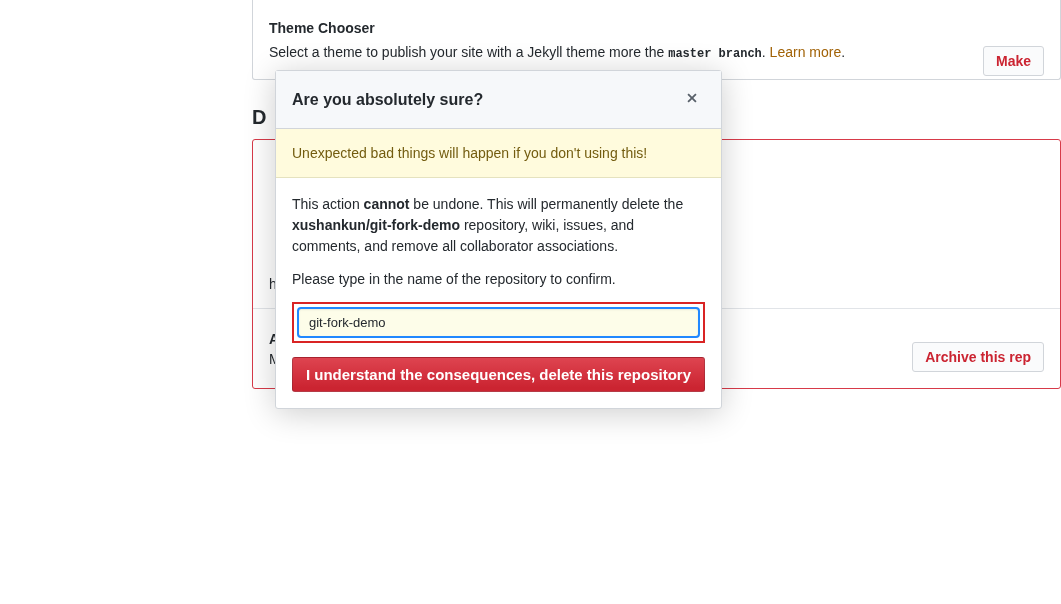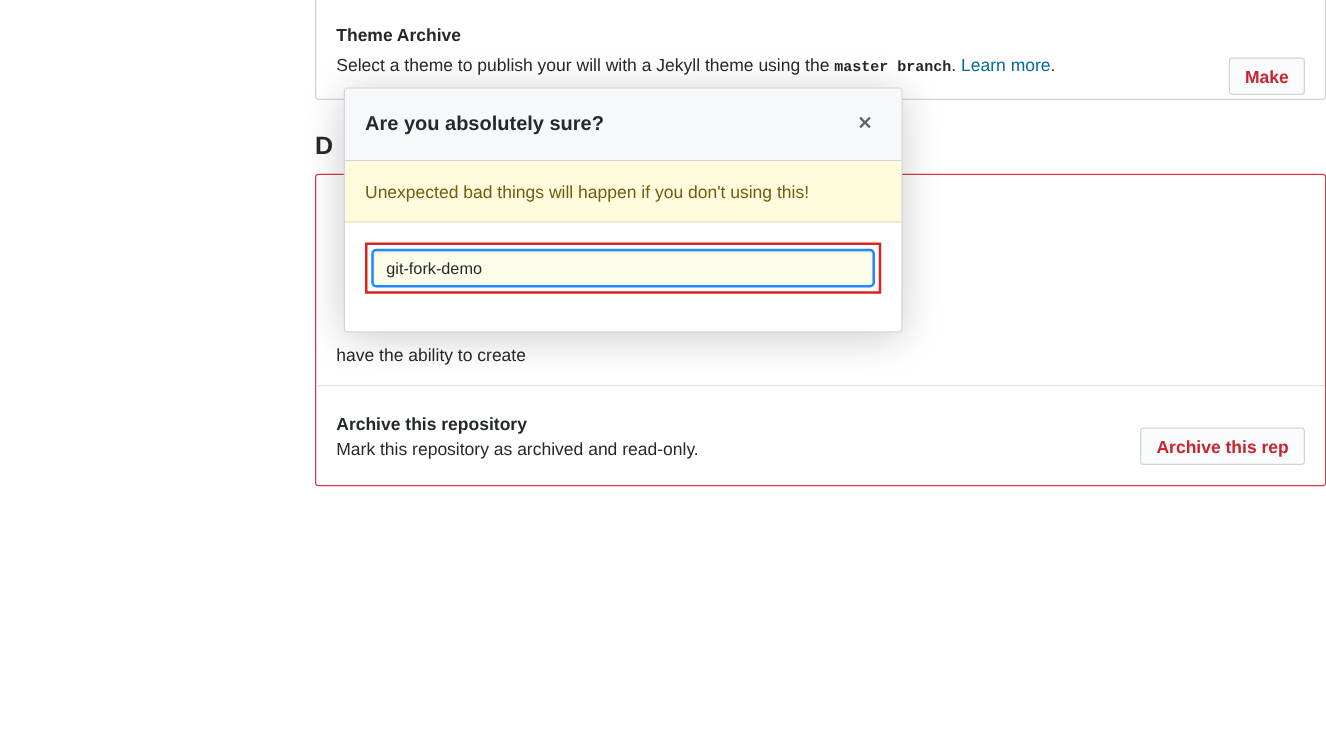--- a/index.html
+++ b/index.html
@@ -37,21 +37,21 @@
     .section p {
       font-size: 14px;
       color: #24292e;
       line-height: 1.5;
     }
     .code-font {
       font-family: SFMono-Regular, Consolas, "Liberation Mono", Menlo, monospace;
       font-size: 12px;
       font-weight: bold;
     }
-    .link { color: #0369a1; }
+    .link { color: #a16207; }
     .danger-heading {
       font-size: 20px;
       font-weight: 600;
       margin: 26px 0 10px 0;
     }
     .danger-zone {
       border: 1px solid #d73a49;
       border-radius: 3px;
       padding: 0;
     }
@@ -152,23 +152,23 @@
       font-weight: 600;
       padding: 8px 12px;
       cursor: pointer;
     }
   </style>
 </head>
 <body>
 
 <div class="page">
   <div class="section top">
-    <h3>Theme Archive</h3>
+    <h3>Theme Chooser</h3>
     <p>
-      <span>Select a theme to publish your will with a Jekyll theme using the </span><span class="code-font">master branch</span><span>. </span><a class="link">Learn more</a><span>.</span>
+      <span>Select a theme to publish your site with a Jekyll theme more the </span><span class="code-font">master branch</span><span>. </span><a class="link">Learn more</a><span>.</span>
     </p>
   </div>
 
   <div class="danger-heading">D</div>
 
   <div class="danger-zone">
     <div class="danger-row">
       <div class="danger-text">
         <div class="spacer-row"></div>
         <p>have the ability to create</p>
@@ -190,18 +190,23 @@
     <div class="modal-header">
       <h2>Are you absolutely sure?</h2>
       <button class="close-btn">
         <svg width="14" height="14" viewBox="0 0 12 16" fill="currentColor">
             <path d="M7.48 8l3.75 3.75-1.48 1.48L6 9.48l-3.75 3.75-1.48-1.48L4.52 8 .77 4.25l1.48-1.48L6 6.52l3.75-3.75 1.48 1.48L7.48 8z"></path>
           </svg>
       </button>
     </div>
     <div class="modal-warning">Unexpected bad things will happen if you don't using this!</div>
     <div class="modal-body">
+      <p>
+        <span>This action </span><strong>cannot</strong><span> be undone. This will permanently delete the </span><strong>xushankun/git-fork-demo</strong><span> repository, wiki, issues, and comments, and remove all collaborator associations.</span>
+      </p>
+      <p>Please type in the name of the repository to confirm.</p>
       <div class="highlight-box">
         <input type="text" class="confirm-input" value="git-fork-demo" style="">
       </div>
+      <button class="btn-delete">I understand the consequences, delete this repository</button>
     </div>
   </div>
 </div>
 
 </body></html>

